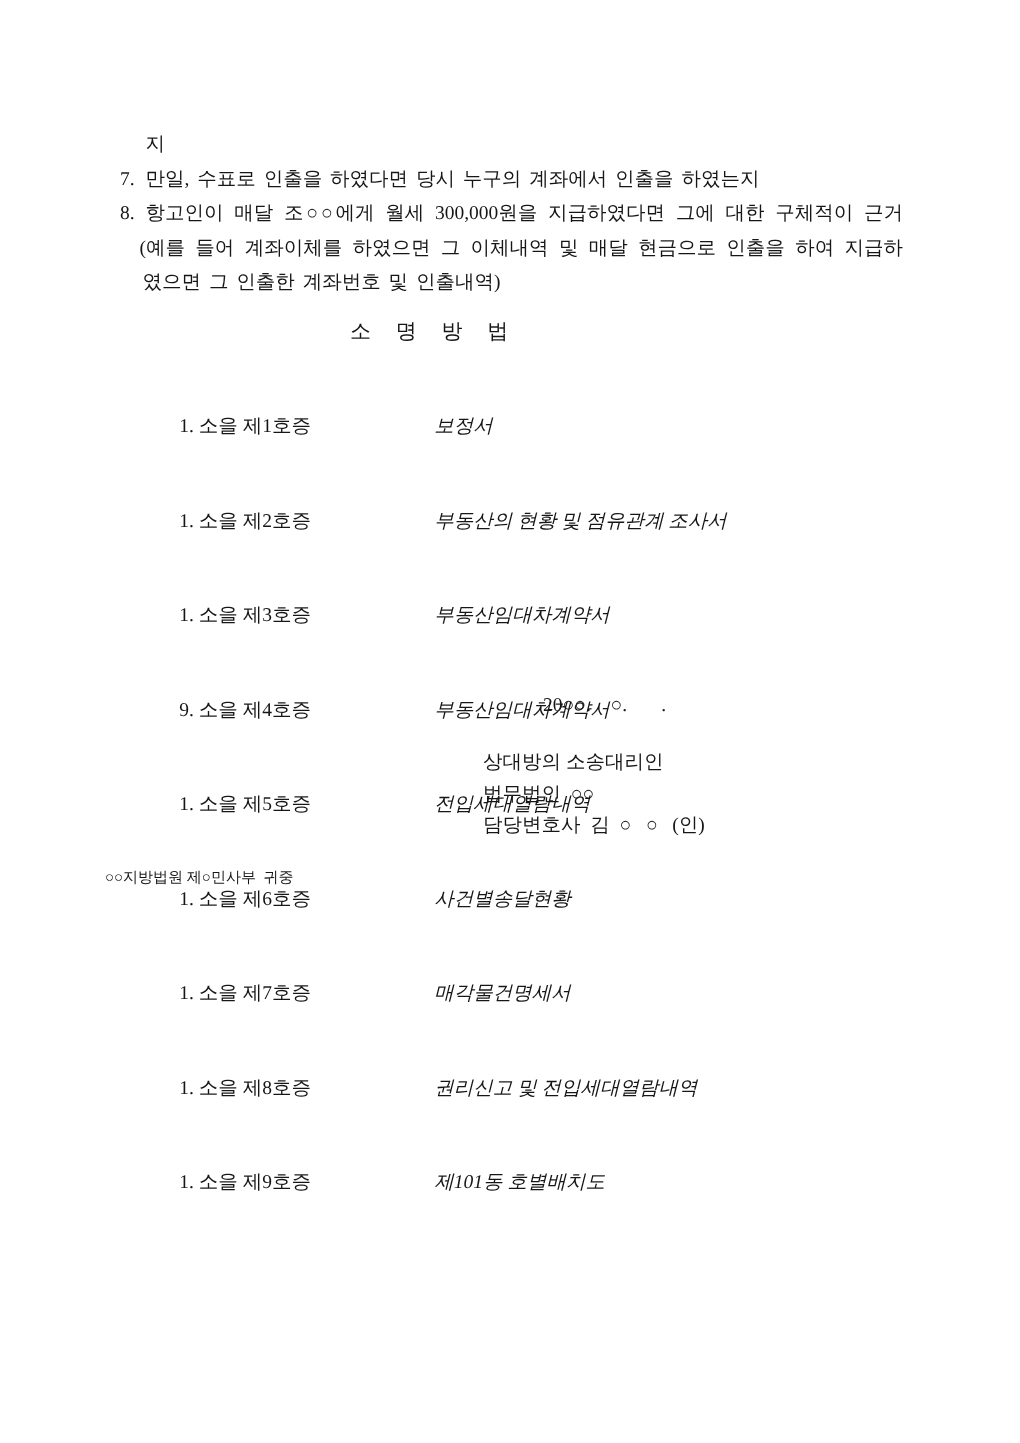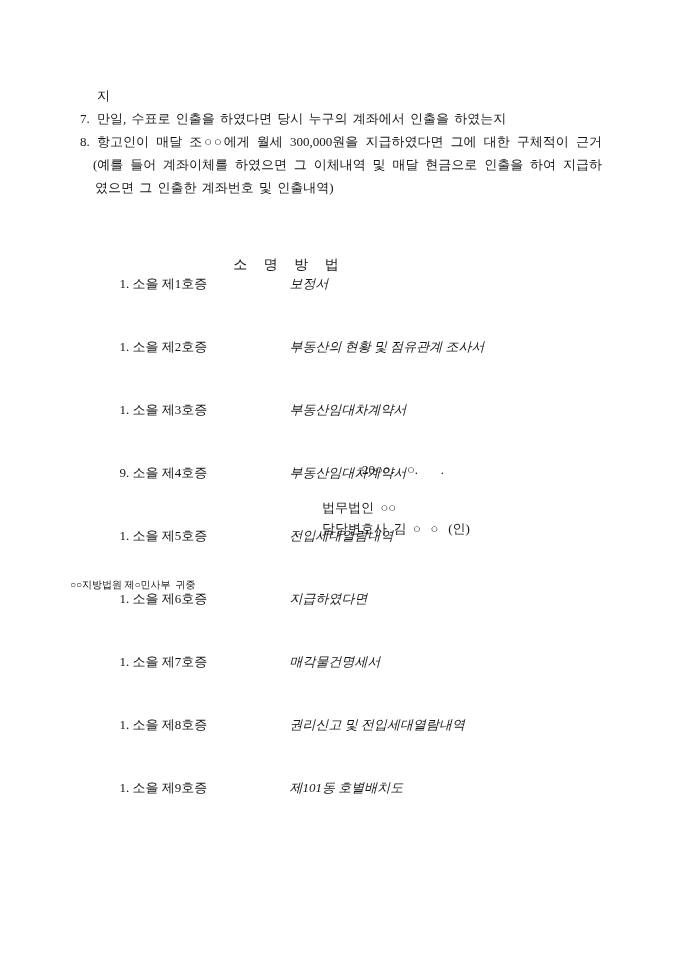--- a/index.html
+++ b/index.html
@@ -39,21 +39,20 @@
   .w1 { width: 505px; font-family: Liberation Serif, serif; }
   
   .section-title {
     position: absolute;
     left: 0;
     top: 212px;
     width: 572px;
     text-align: center;
     font-size: 14px;
     word-spacing: 13px;
-    margin-top: 44px;
   }
   
   .evidence {
     position: absolute;
     left: 100px;
     top: 252px;
     line-height: 21px;
   }
   .ev-row { white-space: pre; }
   .ev-label { display: inline-block; width: 170px; white-space: pre; }
@@ -107,34 +106,35 @@
     <div class="ev-row">
       <span class="ev-label">1. 소을 제3호증</span><span class="ev-doc">부동산임대차계약서</span>
     </div>
     <div class="ev-row">
       <span class="ev-label">9. 소을 제4호증</span><span class="ev-doc">부동산임대차계약서</span>
     </div>
     <div class="ev-row">
       <span class="ev-label">1. 소을 제5호증</span><span class="ev-doc">전입세대열람내역</span>
     </div>
     <div class="ev-row">
-      <span class="ev-label">1. 소을 제6호증</span><span class="ev-doc">지급하였다면</span>
+      <span class="ev-label">1. 소을 제6호증</span><span class="ev-doc">사건별송달현황</span>
     </div>
     <div class="ev-row">
       <span class="ev-label">1. 소을 제7호증</span><span class="ev-doc">매각물건명세서</span>
     </div>
     <div class="ev-row">
       <span class="ev-label">1. 소을 제8호증</span><span class="ev-doc">권리신고 및 전입세대열람내역</span>
     </div>
     <div class="ev-row">
       <span class="ev-label">1. 소을 제9호증</span><span class="ev-doc">제101동 호별배치도</span>
     </div>
   </div>
 
   <div class="closing">
     <div class="date-line">20○○.    ○.       .</div>
+    <div class="sig-line">상대방의 소송대리인</div>
     <div class="sig-line">법무법인  ○○</div>
     <div class="sig-line">담당변호사  김  ○   ○   (인)</div>
   </div>
 
   <div class="footer">○○지방법원 제○민사부  귀중</div>
 
 </div>
 
 </body></html>

